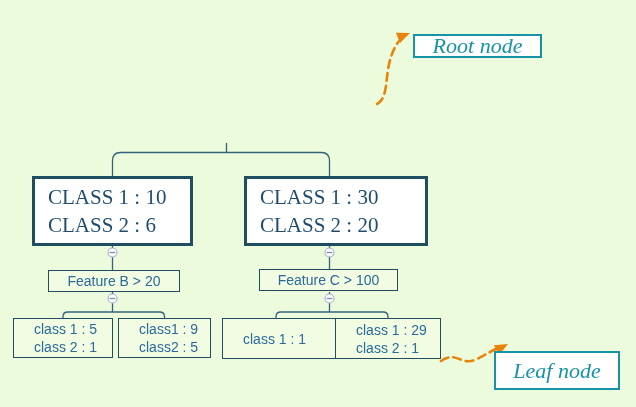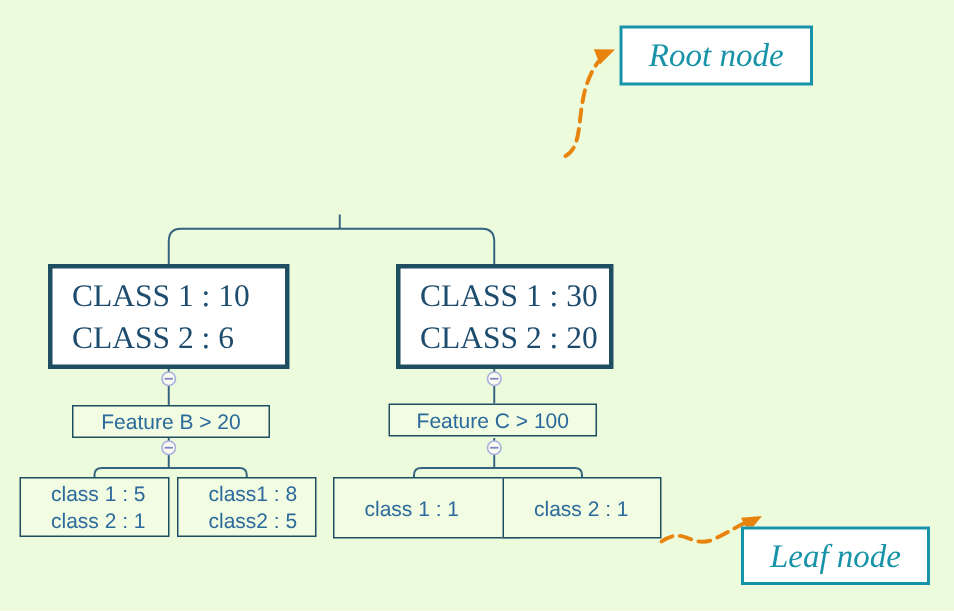--- a/index.html
+++ b/index.html
@@ -99,47 +99,48 @@
       <path d="M441 361 C457 350 461 367 477 359 C487 354 493 350 500 347" fill="none" stroke="#E8830D" stroke-width="2.6" stroke-dasharray="8 5" stroke-linecap="round"></path>
       <polygon points="0,0 -13,5.5 -13,-5.5" fill="#E8830D" transform="translate(508,344) rotate(-28)"></polygon>
     </g>
   </svg>
 
 
   <div class="node cls" style="left:32px;top:176px;width:161px;height:70px;">
     <span>CLASS 1 : 10</span>
     <span>CLASS 2 : 6</span>
   </div>
-  <div class="node cls" style="left:244px;top:176px;width:145px;height:70px;margin-left:20px;">
+  <div class="node cls" style="left:244px;top:176px;width:184px;height:70px;">
     <span>CLASS 1 : 30</span>
     <span>CLASS 2 : 20</span>
   </div>
 
   <div class="smallbox split" style="left:48px;top:270px;width:132px;height:22px;">
     <span>Feature B &gt; 20</span>
   </div>
   <div class="smallbox split" style="left:259px;top:269px;width:139px;height:22px;">
     <span>Feature C &gt; 100</span>
   </div>
 
   <div class="smallbox leaf" style="left:13px;top:318px;width:100px;height:40px;">
     <span>class 1 : 5</span>
     <span>class 2 : 1</span>
   </div>
   <div class="smallbox leaf" style="left:118px;top:318px;width:93px;height:40px;">
-    <span>class1 : 8</span>
+    <span>class1 : 9</span>
     <span>class2 : 5</span>
   </div>
   <div class="smallbox leaf" style="left:222px;top:318px;width:124px;height:41px;">
     <span>class 1 : 1</span>
   </div>
   <div class="smallbox leaf" style="left:335px;top:318px;width:106px;height:41px;">
+    <span>class 1 : 29</span>
     <span>class 2 : 1</span>
   </div>
 
-  <div class="callout" style="left:413px;top:17px;width:129px;height:40px;">
+  <div class="callout" style="left:413px;top:34px;width:129px;height:24px;">
     <span>Root node</span>
   </div>
   <div class="callout" style="left:494px;top:351px;width:126px;height:39px;">
     <span>Leaf node</span>
   </div>
 
 </div>
 
 </body></html>

